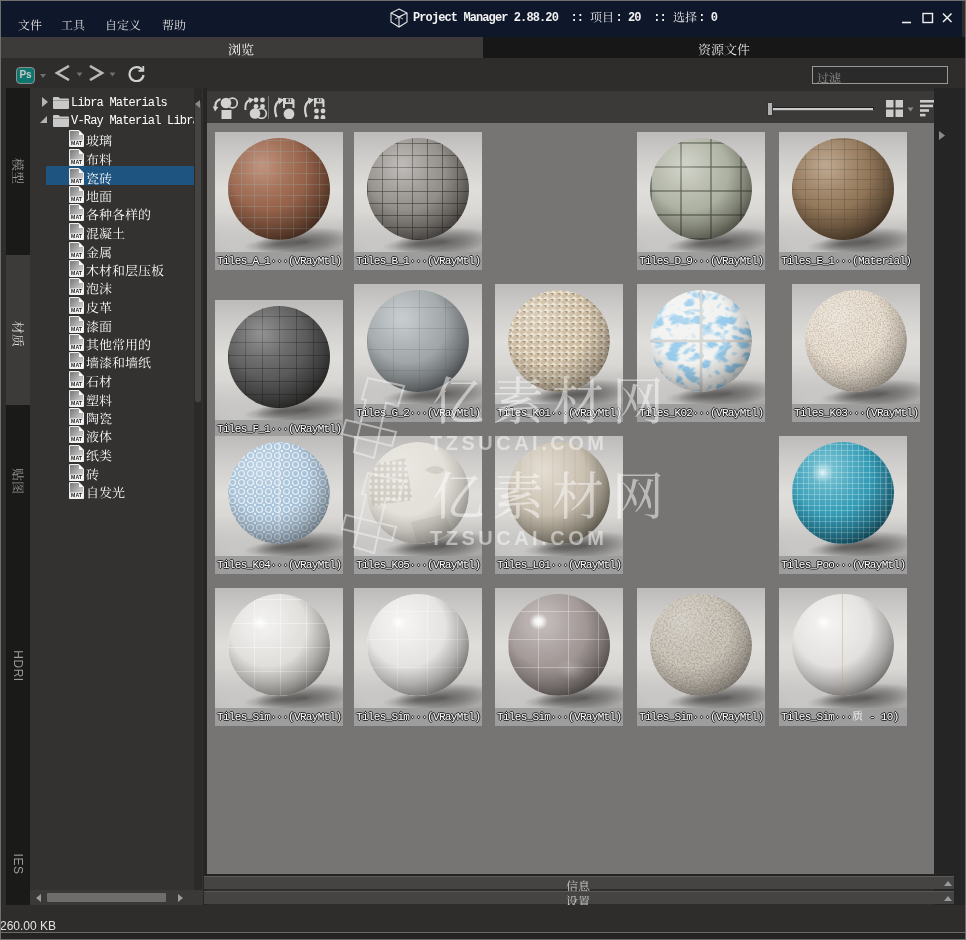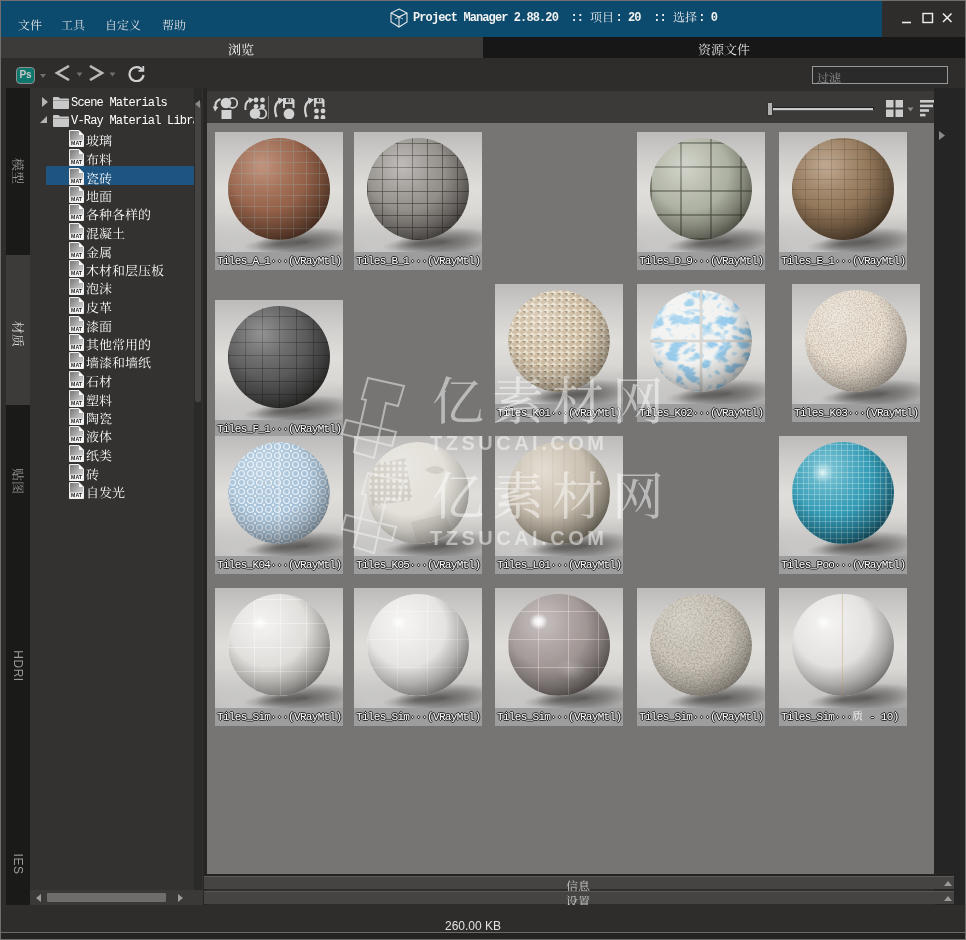--- a/index.html
+++ b/index.html
@@ -99,21 +99,21 @@
 <path id="u9009" d="M555 436Q549 530 526 600Q502 670 453 720Q404 770 319 807L313 793Q382 749 418 698Q453 646 467 582Q481 517 482 436ZM730 435Q730 443 730 452Q730 460 730 465L730 713Q730 721 734 724Q737 728 754 728L804 728Q821 728 834 728Q847 727 852 727Q862 727 867 716Q871 705 878 668Q886 630 894 589L907 589L910 720Q925 725 929 732Q933 738 933 748Q933 761 922 770Q911 780 884 785Q856 790 802 790L737 790Q707 790 692 784Q676 778 671 764Q666 751 666 729L666 435ZM815 165Q815 165 824 172Q832 179 846 190Q859 201 874 214Q889 226 901 238Q897 254 874 254L433 254L425 225L768 225ZM533 106Q530 113 522 120Q513 126 497 126Q470 209 430 279Q389 349 340 396L325 387Q359 330 388 248Q416 166 431 79ZM687 60Q686 70 677 77Q668 84 650 87L650 445L583 445L583 49ZM849 370Q849 370 858 377Q867 384 880 395Q894 406 909 419Q924 432 936 444Q932 460 910 460L327 460L319 431L802 431ZM214 744Q226 744 233 746Q240 749 248 758Q294 801 348 824Q401 848 472 856Q542 864 635 864Q720 864 796 864Q872 863 959 858L959 872Q936 876 923 892Q910 907 907 929Q862 929 814 929Q767 929 717 929Q667 929 613 929Q519 929 451 916Q383 903 332 872Q282 840 236 785Q225 775 218 776Q210 776 202 786Q192 800 174 824Q156 849 136 876Q117 902 102 925Q107 938 96 948L37 871Q59 857 86 836Q113 814 139 793Q165 772 185 758Q205 744 214 744ZM96 59Q153 87 188 118Q223 149 240 178Q256 206 258 230Q261 253 253 268Q245 282 230 284Q214 286 195 273Q188 240 170 202Q151 165 128 129Q105 93 83 65ZM235 757L173 789L173 414L44 414L38 385L159 385L197 333L284 405Q279 411 268 416Q256 421 235 424Z"></path>
 <path id="u91d1" d="M248 378L607 378L653 322Q653 322 668 334Q682 345 702 360Q722 376 739 391Q735 407 713 407L256 407ZM103 566L764 566L814 505Q814 505 823 512Q832 519 846 530Q860 541 876 554Q891 567 904 578Q900 594 878 594L112 594ZM56 899L800 899L851 833Q851 833 860 841Q870 849 885 860Q900 872 916 886Q933 899 947 912Q943 928 919 928L65 928ZM459 388L529 388L529 915L459 915ZM227 635Q278 665 308 696Q338 727 350 756Q362 784 362 807Q361 830 350 844Q340 857 325 858Q310 858 293 843Q291 810 279 773Q267 736 250 702Q232 668 214 641ZM704 630L806 671Q802 678 792 684Q783 689 769 687Q734 736 694 784Q654 833 617 867L602 858Q618 830 636 792Q654 755 672 712Q689 670 704 630ZM519 95Q483 149 430 204Q377 258 312 310Q248 363 178 408Q107 452 36 484L30 469Q92 433 158 381Q225 329 285 269Q345 209 390 148Q435 87 455 34L578 64Q577 73 567 77Q557 81 538 83Q572 129 619 171Q666 213 722 250Q779 287 842 318Q905 350 970 375L968 391Q953 394 940 402Q926 411 917 424Q908 436 904 449Q825 408 750 353Q674 298 614 232Q555 167 519 95Z"></path>
 <path id="u9676" d="M453 596L466 604L466 758L472 758L451 784L386 745Q393 739 406 730Q418 722 428 718L411 748L411 596ZM496 581Q493 601 466 605L466 648L411 648L411 589L411 572ZM711 294Q711 294 724 304Q736 314 754 328Q771 343 785 357Q782 373 761 373L471 373L471 344L671 344ZM846 177L887 132L965 199Q960 205 950 210Q940 214 923 215Q922 368 918 488Q915 607 909 694Q903 781 892 835Q882 889 866 911Q846 937 816 950Q787 962 752 962Q752 945 748 932Q745 918 734 910Q723 901 695 893Q667 885 637 880L637 863Q660 865 688 868Q715 870 738 872Q762 873 773 873Q789 873 796 870Q803 867 811 860Q829 840 838 753Q848 666 852 520Q856 374 858 177ZM568 79Q564 87 556 91Q549 95 530 93Q509 139 475 192Q441 245 398 296Q356 348 305 388L293 377Q332 330 365 270Q398 211 424 150Q449 90 463 40ZM620 349L620 748L561 748L561 349ZM748 435Q748 435 761 446Q774 456 792 471Q810 486 823 501Q819 517 798 517L380 517L372 488L708 488ZM801 580Q800 588 793 594Q786 600 771 602L771 785Q771 789 764 794Q758 798 748 802Q737 805 726 805L715 805L715 570ZM573 284Q569 292 560 297Q552 302 536 301Q510 351 474 394Q439 436 400 463L386 453Q413 417 438 363Q464 309 480 251ZM881 177L881 207L430 207L443 177ZM745 728L745 758L442 758L442 728ZM321 101L321 131L114 131L114 101ZM81 68L157 101L145 101L145 934Q145 938 131 948Q117 958 92 958L81 958L81 101ZM269 101L312 60L390 137Q380 147 346 147Q336 170 321 202Q306 233 289 267Q272 301 256 332Q239 363 225 386Q292 445 320 506Q349 567 349 626Q350 698 324 732Q297 765 229 769Q229 753 226 738Q223 724 217 718Q212 712 200 708Q187 704 172 702L172 687Q186 687 206 687Q227 687 236 687Q252 687 259 681Q270 673 276 656Q282 640 282 612Q282 557 264 501Q246 445 200 389Q209 363 220 326Q231 288 242 248Q254 207 264 168Q274 130 280 101Z"></path>
 <path id="u9762" d="M45 120L812 120L865 55Q865 55 874 62Q884 70 899 82Q914 94 930 107Q946 120 961 133Q959 141 952 145Q945 149 934 149L54 149ZM114 297L114 263L193 297L810 297L846 252L925 315Q920 320 910 325Q901 330 885 333L885 927Q885 932 867 941Q849 950 825 950L814 950L814 326L182 326L182 935Q182 939 166 948Q151 956 125 956L114 956ZM378 477L615 477L615 507L378 507ZM378 661L615 661L615 690L378 690ZM153 847L837 847L837 877L153 877ZM446 120L549 120Q533 151 512 186Q492 222 472 256Q451 290 434 314L412 314Q417 290 424 256Q430 221 436 184Q442 148 446 120ZM340 304L406 304L406 863L340 863ZM588 304L654 304L654 863L588 863Z"></path>
 <path id="u9769" d="M39 744L814 744L867 680Q867 680 876 688Q886 695 901 706Q916 718 932 732Q949 746 963 758Q959 774 936 774L48 774ZM61 156L796 156L846 94Q846 94 856 101Q865 108 879 120Q893 131 909 144Q925 158 939 170Q938 178 930 182Q923 185 912 185L70 185ZM463 282L532 282L532 937Q532 941 516 950Q501 959 474 959L463 959ZM306 41L408 51Q407 61 399 68Q391 75 373 78L373 345Q373 350 364 355Q356 360 344 364Q331 368 318 368L306 368ZM624 41L726 51Q725 61 717 68Q709 75 691 78L691 341Q691 345 682 350Q674 355 662 359Q649 363 636 363L624 363ZM338 282L660 282L660 312L338 312ZM186 415L186 382L186 382L260 415L773 415L773 444L253 444L253 656Q253 659 244 664Q236 670 223 674Q210 678 196 678L186 678ZM741 415L731 415L768 374L852 438Q847 444 836 449Q824 454 809 457L809 648Q809 651 799 656Q789 662 776 666Q763 670 751 670L741 670ZM213 593L771 593L771 623L213 623Z"></path>
 <path id="u9879" d="M729 368Q726 377 718 383Q709 389 692 389Q688 483 682 560Q676 636 658 698Q640 760 600 808Q561 857 491 896Q421 934 309 964L299 945Q395 911 456 872Q517 832 551 782Q585 733 600 670Q616 606 620 525Q624 444 625 342ZM495 701Q495 705 487 711Q479 717 466 721Q454 725 439 725L428 725L428 265L428 232L428 232L500 265L839 265L839 294L495 294ZM812 265L848 225L926 286Q916 298 888 303L888 694Q888 696 878 702Q869 707 856 712Q843 716 831 716L821 716L821 265ZM675 716Q759 738 815 767Q871 796 902 826Q934 856 946 882Q958 909 954 928Q951 947 936 953Q920 959 898 949Q883 921 856 890Q830 859 798 829Q765 799 730 772Q696 746 665 726ZM711 113Q700 140 684 171Q669 202 654 230Q638 259 623 280L600 280Q604 260 608 230Q611 200 614 168Q617 137 619 113ZM881 53Q881 53 890 60Q899 67 912 78Q926 88 941 101Q956 114 969 126Q965 142 942 142L404 142L396 112L834 112ZM44 702Q78 696 136 684Q193 673 262 656Q332 639 403 620L407 635Q354 662 280 697Q207 732 109 772Q103 792 86 797ZM255 158L255 693L186 693L186 158ZM339 102Q339 102 352 113Q365 124 382 139Q400 154 415 169Q411 185 389 185L50 185L42 155L297 155Z"></path>
 </defs>
   </svg>
 <div id="win">
 
-<div class="abs" style="left:0;top:0;width:882px;height:37px;background:#0c4a6e">
+<div class="abs" style="left:0;top:0;width:962px;height:37px;background:#0f172a">
 <div class="abs" style="left:18px;top:16px"><svg class="cn " style="" width="24" height="12" viewBox="0 0 2000 1000" fill="#e4e4e4">
           <use href="#u6587" x="0"></use>
           <use href="#u4ef6" x="1000"></use>
         </svg></div>
 <div class="abs" style="left:61px;top:16px"><svg class="cn " style="" width="24" height="12" viewBox="0 0 2000 1000" fill="#e4e4e4">
           <use href="#u5de5" x="0"></use>
           <use href="#u5177" x="1000"></use>
         </svg></div>
 <div class="abs" style="left:105px;top:16px"><svg class="cn " style="" width="36" height="12" viewBox="0 0 3000 1000" fill="#e4e4e4">
           <use href="#u81ea" x="0"></use>
@@ -206,21 +206,21 @@
 </div>
 <div class="abs" style="left:30px;top:88px;width:173px;height:817px;background:#333231;overflow:hidden">
 <div class="abs" style="left:16px;top:78px;width:148px;height:19px;background:#1e5480"></div>
 <svg class="abs" style="left:11px;top:9px" width="7" height="10" viewBox="0 0 7 10">
         <path d="M1 0 L7 5 L1 10 Z" fill="#b4b4b4"></path>
       </svg>
       <svg class="abs" style="left:23px;top:8px" width="16" height="13" viewBox="0 0 16 13">
         <path d="M0 2 Q0 1 1 1 L5.5 1 L7 2.5 L15 2.5 Q16 2.5 16 3.5 L16 12 Q16 13 15 13 L1 13 Q0 13 0 12 Z" fill="#c9c9c9"></path>
         <path d="M0 4.5 L16 4.5" stroke="#8b8b8b" stroke-width=".8"></path>
       </svg>
-<div class="abs" style="left:41px;top:8px;font:12px 'Liberation Mono';color:#fff;letter-spacing:-.8px">Scene Materials</div>
+<div class="abs" style="left:41px;top:8px;font:12px 'Liberation Mono';color:#fff;letter-spacing:-.8px">Libra Materials</div>
 <svg class="abs" style="left:9px;top:27px" width="9" height="9" viewBox="0 0 9 9">
         <path d="M8 1 L8 8 L1 8 Z" fill="#b4b4b4"></path>
       </svg>
       <svg class="abs" style="left:23px;top:26px" width="16" height="13" viewBox="0 0 16 13">
         <path d="M0 2 Q0 1 1 1 L5.5 1 L7 2.5 L15 2.5 Q16 2.5 16 3.5 L16 12 Q16 13 15 13 L1 13 Q0 13 0 12 Z" fill="#c9c9c9"></path>
         <path d="M0 4.5 L16 4.5" stroke="#8b8b8b" stroke-width=".8"></path>
       </svg>
 <div class="abs" style="left:41px;top:26px;font:12px 'Liberation Mono';color:#fff;letter-spacing:-.8px;white-space:nowrap">V-Ray Material Libra</div>
 <svg class="abs" style="left:39px;top:42px" width="15" height="17" viewBox="0 0 15 17">
         <path d="M.5 .5 L10 .5 L14.5 5 L14.5 16.5 L.5 16.5 Z" fill="#9a9a9a" stroke="#f0f0f0"></path>
@@ -646,31 +646,41 @@
       <div class="clab">Tiles_D_9···(VRayMtl)</div>
     </div>
 <div class="cell" style="left:779px;top:132px">
       <div class="cimg">
         <div class="cshad"></div>
         <div class="ball">
           <div style="background:repeating-linear-gradient(90deg,rgba(104,88,66,.5) 0 1.2px,transparent 1.2px 13px),repeating-linear-gradient(0deg,rgba(104,88,66,.5) 0 1.2px,transparent 1.2px 10px),radial-gradient(circle at 36% 30%,#aa8c6c 0%,#92775a 42%,#755c43 70%,#453526 95%)"></div>
           <div class="sh"></div>
         </div>
       </div>
-      <div class="clab">Tiles_E_1···(VRayMtl)</div>
+      <div class="clab">Tiles_E_1···(Material)</div>
     </div>
 <div class="cell" style="left:215px;top:300px">
       <div class="cimg">
         <div class="cshad"></div>
         <div class="ball">
           <div style="background:repeating-linear-gradient(90deg,rgba(32,32,32,.4) 0 1.2px,transparent 1.2px 17px),repeating-linear-gradient(0deg,rgba(32,32,32,.4) 0 1.2px,transparent 1.2px 13px),radial-gradient(circle at 36% 30%,#6d6d6d 0%,#5c5c5c 42%,#454545 70%,#202020 95%)"></div>
           <div class="sh"></div>
         </div>
       </div>
       <div class="clab">Tiles_F_1···(VRayMtl)</div>
+    </div>
+<div class="cell" style="left:354px;top:284px">
+      <div class="cimg">
+        <div class="cshad"></div>
+        <div class="ball">
+          <div style="background:repeating-linear-gradient(90deg,rgba(118,124,126,.35) 0 1.2px,transparent 1.2px 26px),repeating-linear-gradient(0deg,rgba(118,124,126,.35) 0 1.2px,transparent 1.2px 21px),radial-gradient(circle at 36% 30%,#b8bec0 0%,#a2a8aa 42%,#868c90 70%,#50565a 95%)"></div>
+          <div class="sh"></div>
+        </div>
+      </div>
+      <div class="clab">Tiles_G_2···(VRayMtl)</div>
     </div>
 <div class="cell" style="left:495px;top:284px">
       <div class="cimg">
         <div class="cshad"></div>
         <div class="ball">
           <svg viewBox="0 0 102 102" width="102" height="102">
             <defs>
               <pattern id="pk01" width="7" height="6" patternUnits="userSpaceOnUse">
                 <rect width="7" height="6" fill="#cfbda3"></rect>
                 <path d="M0 3 L3.5 0 L7 3 L3.5 6 Z" fill="#e9e0cd"></path>
@@ -910,15 +920,15 @@
     </div>
 <div class="abs" style="left:204px;top:891px;width:750px;height:13px;background:#454443;border-top:1px solid #5a5958">
       <div class="abs" style="left:362px;top:0px"><svg class="cn " style="" width="24" height="12" viewBox="0 0 2000 1000" fill="#d0d0d0">
           <use href="#u8bbe" x="0"></use>
           <use href="#u7f6e" x="1000"></use>
         </svg></div>
       <svg class="abs" style="left:740px;top:4px" width="8" height="5" viewBox="0 0 8 5">
         <path d="M0 5 L4 0 L8 5 Z" fill="#9a9a9a"></path>
       </svg>
     </div>
-<div class="abs" style="left:0;top:905px;width:966px;height:27px;background:#2e2d2c;font:12px 'Liberation Sans';color:#e2e2e2;text-align:center;padding:14px 20px 0 0">260.00 KB</div>
+<div class="abs" style="left:0;top:905px;width:966px;height:27px;background:#2e2d2c;font:12px 'Liberation Sans';color:#e2e2e2;text-align:left;padding:14px 20px 0 0">260.00 KB</div>
 <div class="abs" style="left:0;top:932px;width:966px;height:8px;background:#242322;border-top:1px solid #6a6a6a"></div>
 <div class="abs" style="left:0;top:0;width:966px;height:940px;border:1px solid #716f6d;pointer-events:none"></div>
 </div>
 </body></html>

